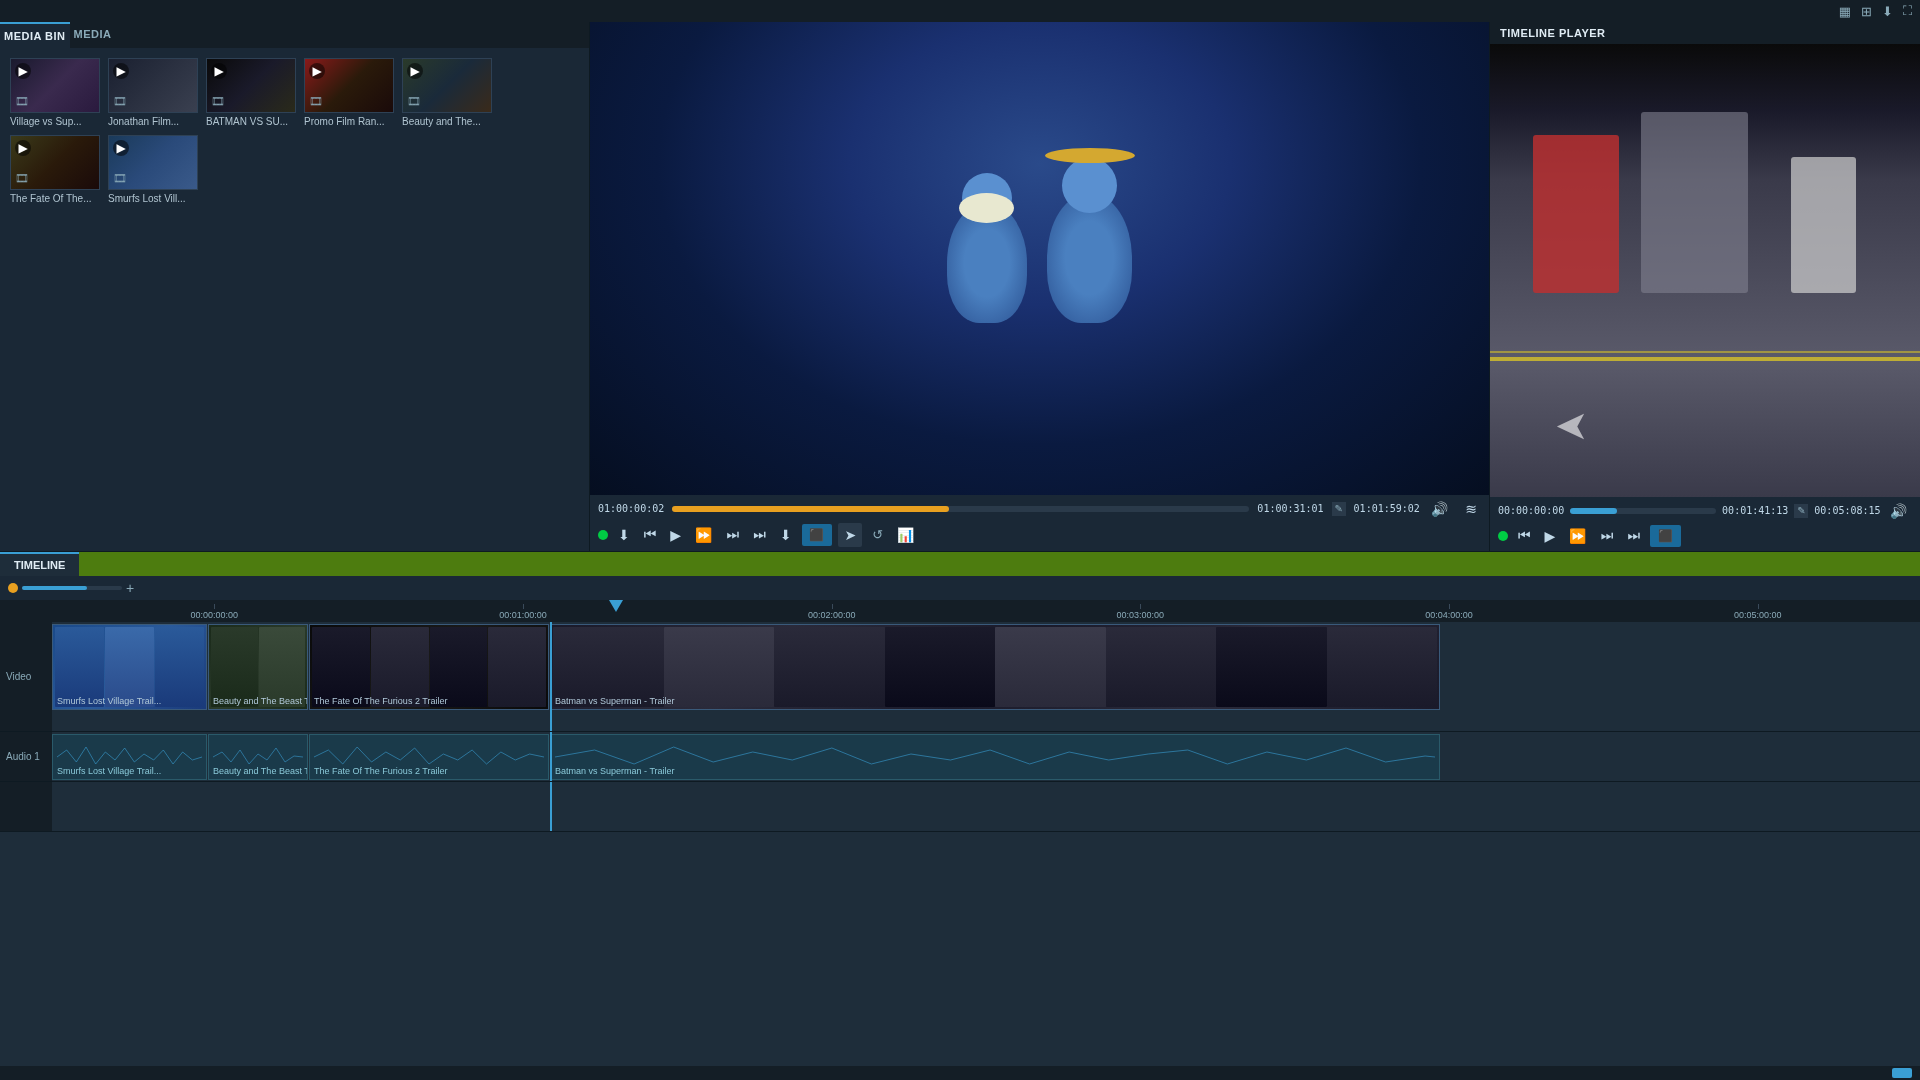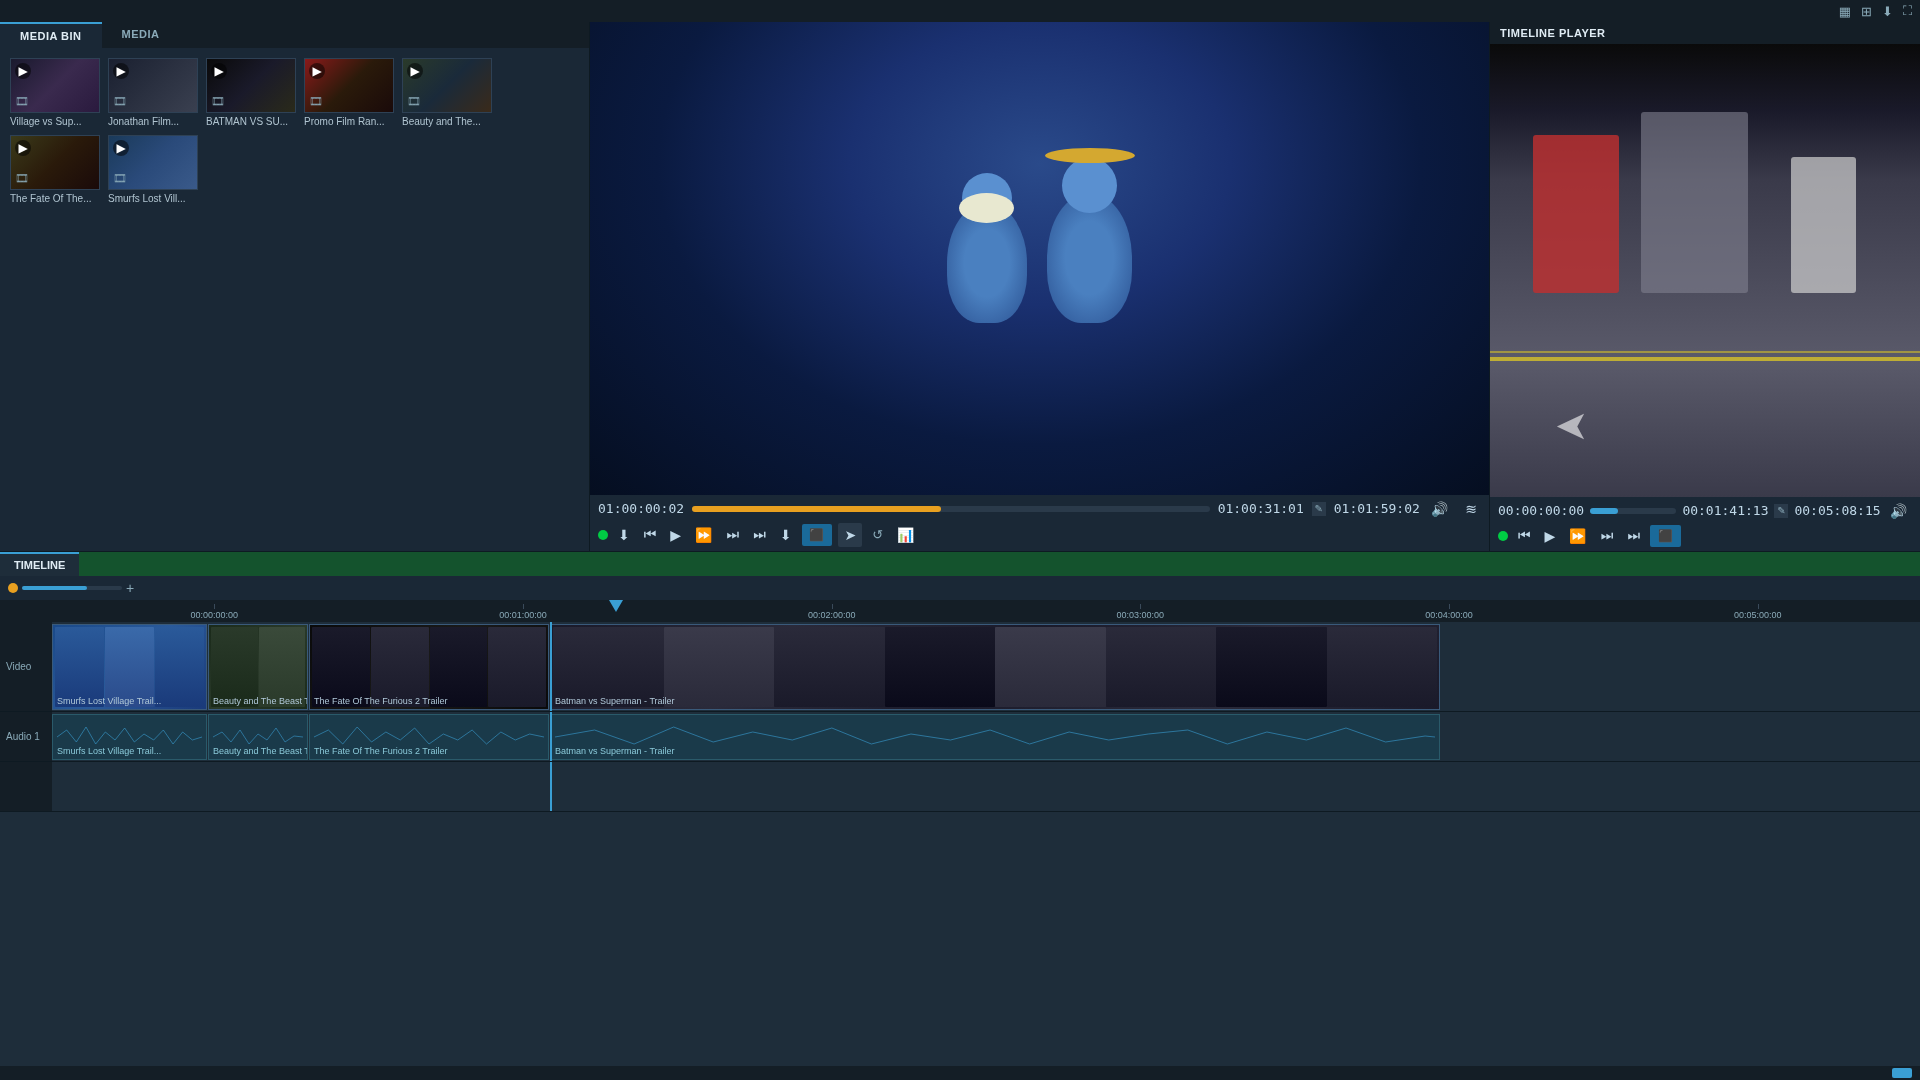--- a/index.html
+++ b/index.html
@@ -49,21 +49,21 @@
       display: flex;
       flex-direction: column;
       flex-shrink: 0;
     }
     .panel-tabs {
       display: flex;
       background: #141e26;
       flex-shrink: 0;
     }
     .panel-tab {
-      padding: 6px 20px;
+      padding: 6px 4px;
       font-size: 11px;
       font-weight: bold;
       cursor: pointer;
       color: #8aaab8;
       letter-spacing: 0.5px;
     }
     .panel-tab.active {
       background: #1a2836;
       color: #e0ecf4;
       border-top: 2px solid #3a9fd4;
@@ -164,21 +164,21 @@
       padding: 4px 8px;
       flex-shrink: 0;
     }
     .timecode-row {
       display: flex;
       align-items: center;
       gap: 8px;
       margin-bottom: 4px;
     }
     .timecode {
-      font-size: 13px;
+      font-size: 10px;
       color: #c0d8e8;
       font-family: monospace;
     }
     .timecode-edit {
       width: 14px;
       height: 14px;
       background: #2a3a4a;
       border: none;
       color: #8aaab8;
       font-size: 10px;
@@ -267,21 +267,21 @@
     .timeline-area {
       flex: 1;
       background: #1e2d3a;
       display: flex;
       flex-direction: column;
       border-top: 1px solid #0e1a22;
       min-height: 0;
     }
     .timeline-tabs {
       display: flex;
-      background: #14532d;
+      background: #4d7c0f;
       flex-shrink: 0;
     }
     .timeline-tab {
       padding: 5px 14px;
       font-size: 11px;
       font-weight: bold;
       cursor: pointer;
       color: #8aaab8;
     }
     .timeline-tab.active {
@@ -377,21 +377,21 @@
       flex-shrink: 0;
     }
     .track-content {
       flex: 1;
       position: relative;
       overflow: hidden;
     }
 
     
     .video-track {
-      height: 90px;
+      height: 110px;
     }
     .clip {
       position: absolute;
       top: 2px;
       height: 86px;
       border: 1px solid #3a5a7a;
       overflow: hidden;
     }
     .clip-smurfs {
       left: 0;

